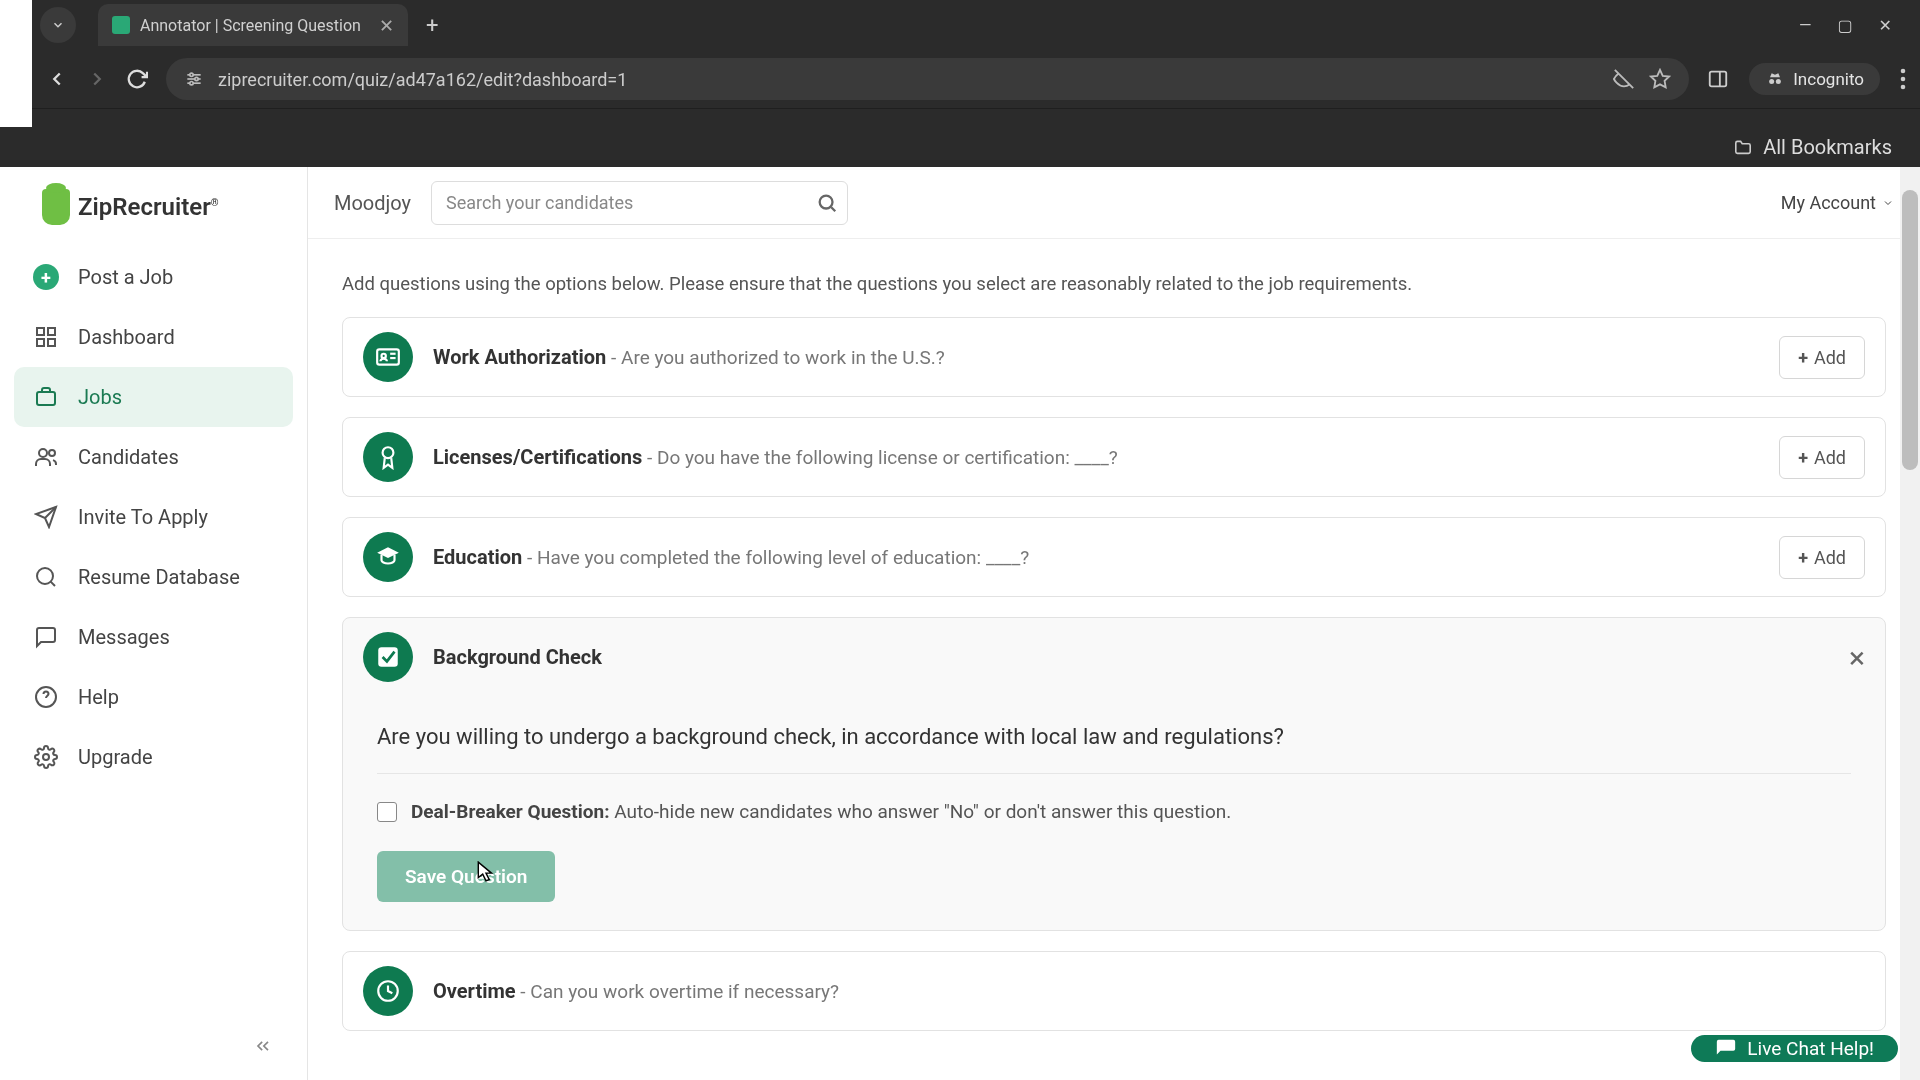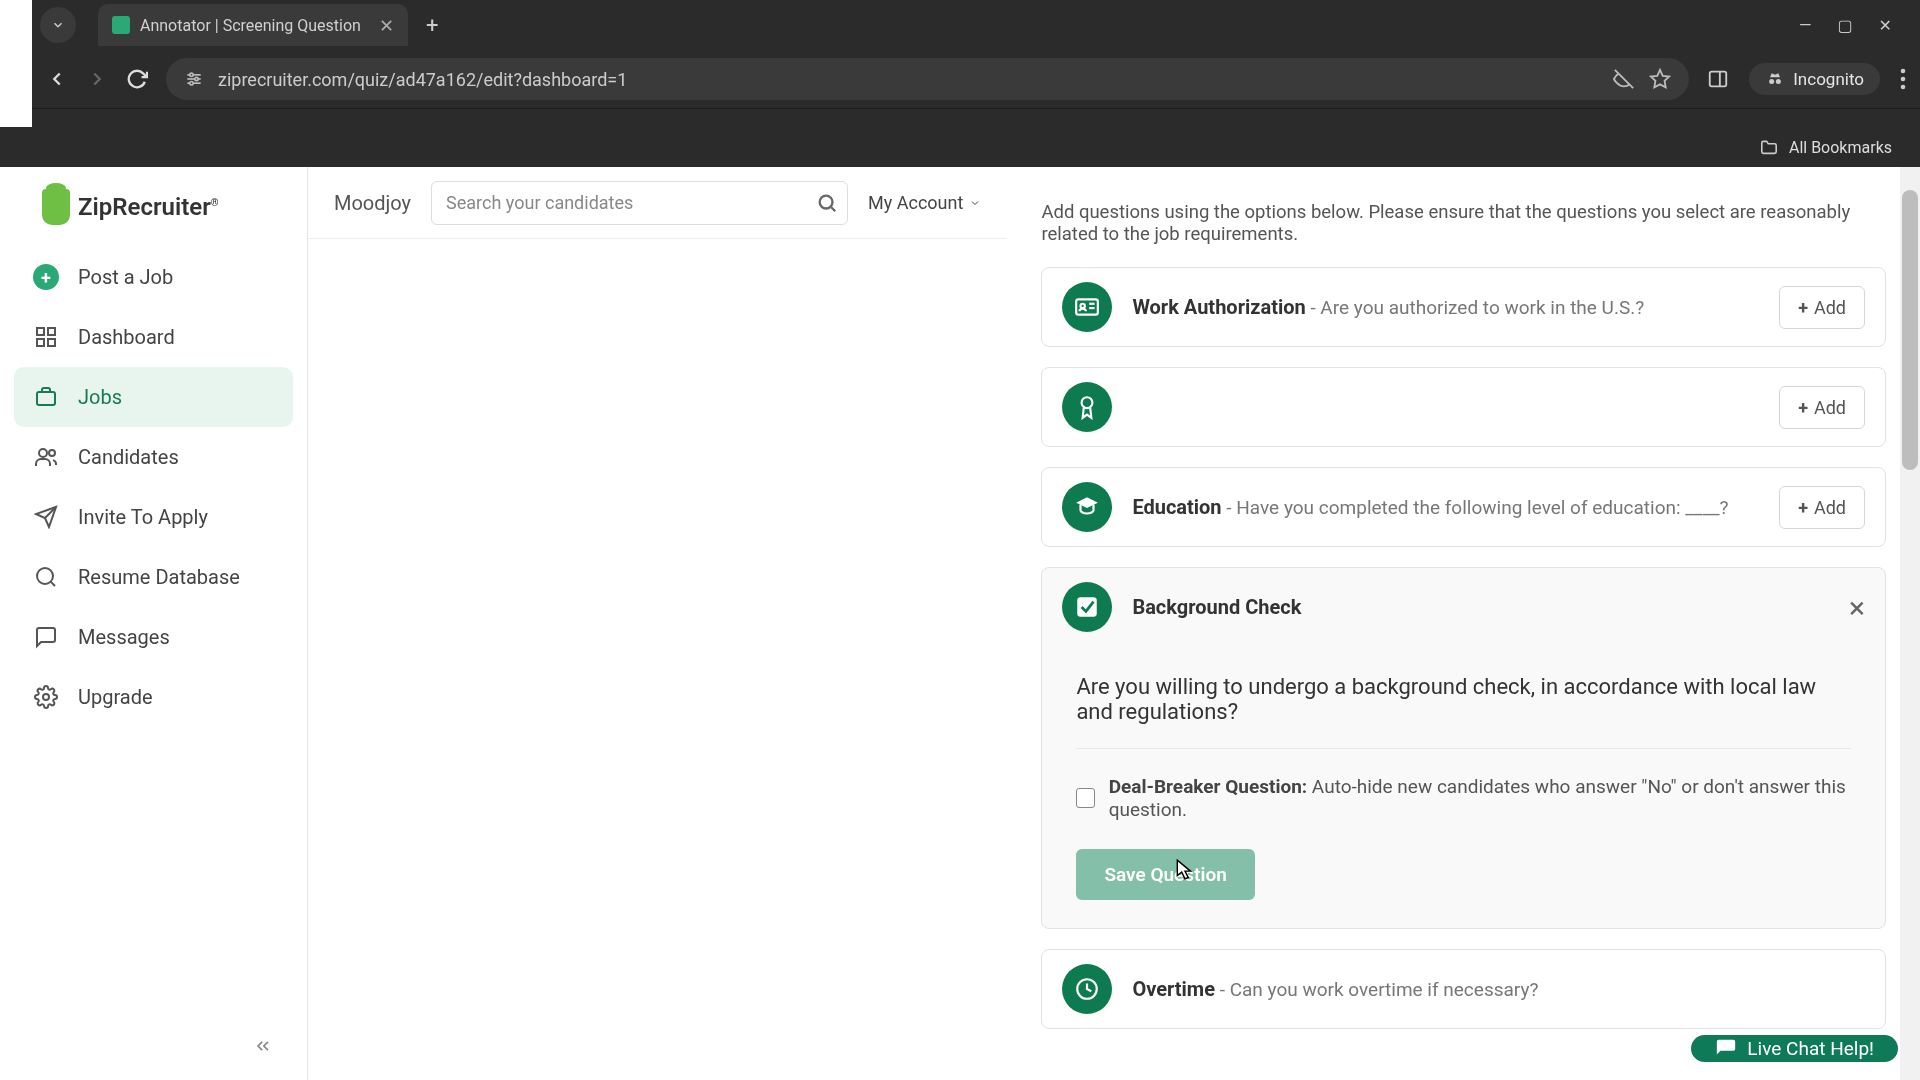--- a/index.html
+++ b/index.html
@@ -33,21 +33,21 @@
 .logo-text { font-size: 24px; font-weight: 600; color: #333; }
 .logo-text sup { font-size: 10px; vertical-align: super; }
 
 .nav-item { display: flex; align-items: center; gap: 18px; padding: 16px 18px; font-size: 20px; color: #444; border-radius: 10px; }
 .nav-item.active { background: #e8f4ee; color: #1a7a52;}
 .nav-icon-box { width: 28px; height: 28px; display: flex; align-items: center; justify-content: center; color: #555; }
 .nav-item.active .nav-icon-box { color: #1a7a52; }
 .plus-circle { width: 26px; height: 26px; border-radius: 50%; background: #2aa876; color: #fff; display: flex; align-items: center; justify-content: center; font-weight: bold; font-size: 18px;}
 .collapse-arrow { margin-top: auto; align-self: flex-end; padding: 10px 20px; color: #888; }
 
-.main { flex: 1; background: #fff; display: flex; flex-direction: row; overflow: hidden; }
+.main { flex: 1; background: #fff; display: flex; flex-direction: column; overflow: hidden; }
 .top-bar { height: 72px; display: flex; align-items: center; padding: 0 26px; gap: 20px; border-bottom: 1px solid #eee; }
 .account-name { font-size: 20px; color: #555; }
 .search-wrap { position: relative; }
 .search-input { width: 417px; height: 44px; border: 1px solid #ddd; border-radius: 6px; padding: 0 44px 0 14px; font-size: 18px; color: #333; background: #fff; }
 .search-input::placeholder { color: #888; }
 .search-btn { position: absolute; right: 10px; top: 50%; transform: translateY(-50%); color: #666; }
 .my-account { margin-left: auto; font-size: 18px; color: #444; display: flex; align-items: center; gap: 6px; }
 
 .content { padding: 34px 34px 0 34px; overflow-y: auto; flex: 1; }
 .instructions { font-size: 18.5px; color: #555; margin-bottom: 22px; }
@@ -160,21 +160,21 @@
             <circle cx="3" cy="3" r="2.3"></circle>
             <circle cx="3" cy="11" r="2.3"></circle>
             <circle cx="3" cy="19" r="2.3"></circle>
           </svg>
         </span>
     </div>
   </div>
   <div class="bookmark-bar" style="height: 19px; overflow: visible;">
   </div>
 </div>
-<div style="background:#2b2b2b; height:40px; display:flex; justify-content:flex-end; align-items:center; padding:0 28px; color:#ddd; font-size:16px; gap:10px;">
+<div style="background:#2b2b2b; height:40px; display:flex; justify-content:flex-end; align-items:center; padding:0 28px; color:#ddd; font-size:20px; gap:10px;">
     <span>
       <svg width="20" height="16" viewBox="0 0 24 20" fill="none" stroke="#ccc" stroke-width="2">
         <path d="M3 5 a2 2 0 0 1 2-2 h4 l2 3 h8 a2 2 0 0 1 2 2 v8 a2 2 0 0 1-2 2 H5 a2 2 0 0 1-2-2 Z"></path>
       </svg>
     </span>
     <span>All Bookmarks</span>
 </div>
 
 <div class="app">
 
@@ -239,20 +239,30 @@
         </span>
       <span>Resume Database</span>
     </div>
     <div class="nav-item">
       <span class="nav-icon-box">
           <svg width="24" height="24" viewBox="0 0 24 24" fill="none" stroke="currentColor" stroke-width="2">
             <path d="M21 15a2 2 0 0 1-2 2H7l-4 4V5a2 2 0 0 1 2-2h14a2 2 0 0 1 2 2z"></path>
           </svg>
         </span>
       <span>Messages</span>
+    </div>
+    <div class="nav-item">
+      <span class="nav-icon-box">
+          <svg width="24" height="24" viewBox="0 0 24 24" fill="none" stroke="currentColor" stroke-width="2">
+            <circle cx="12" cy="12" r="10"></circle>
+            <path d="M9.5 9a2.5 2.5 0 0 1 5 0c0 1.5-2.5 2-2.5 4"></path>
+            <line x1="12" y1="17" x2="12" y2="17.01"></line>
+          </svg>
+        </span>
+      <span>Help</span>
     </div>
     <div class="nav-item">
       <span class="nav-icon-box">
           <svg width="24" height="24" viewBox="0 0 24 24" fill="none" stroke="currentColor" stroke-width="2">
             <circle cx="12" cy="12" r="3"></circle>
             <path d="M19.4 15a1.65 1.65 0 0 0 .33 1.82l.06.06a2 2 0 1 1-2.83 2.83l-.06-.06a1.65 1.65 0 0 0-1.82-.33 1.65 1.65 0 0 0-1 1.51V21a2 2 0 1 1-4 0v-.09A1.65 1.65 0 0 0 9 19.4a1.65 1.65 0 0 0-1.82.33l-.06.06a2 2 0 1 1-2.83-2.83l.06-.06a1.65 1.65 0 0 0 .33-1.82 1.65 1.65 0 0 0-1.51-1H3a2 2 0 1 1 0-4h.09A1.65 1.65 0 0 0 4.6 9a1.65 1.65 0 0 0-.33-1.82l-.06-.06a2 2 0 1 1 2.83-2.83l.06.06a1.65 1.65 0 0 0 1.82.33H9a1.65 1.65 0 0 0 1-1.51V3a2 2 0 1 1 4 0v.09a1.65 1.65 0 0 0 1 1.51 1.65 1.65 0 0 0 1.82-.33l.06-.06a2 2 0 1 1 2.83 2.83l-.06.06a1.65 1.65 0 0 0-.33 1.82V9a1.65 1.65 0 0 0 1.51 1H21a2 2 0 1 1 0 4h-.09a1.65 1.65 0 0 0-1.51 1z"></path>
           </svg>
         </span>
       <span>Upgrade</span>
     </div>
@@ -308,20 +318,21 @@
       </div>
 
       <div class="q-card">
         <div class="q-header">
           <div class="q-icon">
               <svg width="26" height="26" viewBox="0 0 24 24" fill="none" stroke="currentColor" stroke-width="2">
                 <circle cx="12" cy="8" r="5"></circle>
                 <polyline points="9 13 8 22 12 19 16 22 15 13"></polyline>
               </svg>
             </div>
+          <div><span class="q-title">Licenses/Certifications</span><span class="q-sub"> - Do you have the following license or certification: ____?</span></div>
           <button class="add-btn">
               <span style="font-weight:bold">+</span>
               <span>Add</span>
             </button>
         </div>
       </div>
 
       <div class="q-card">
         <div class="q-header">
           <div class="q-icon">

